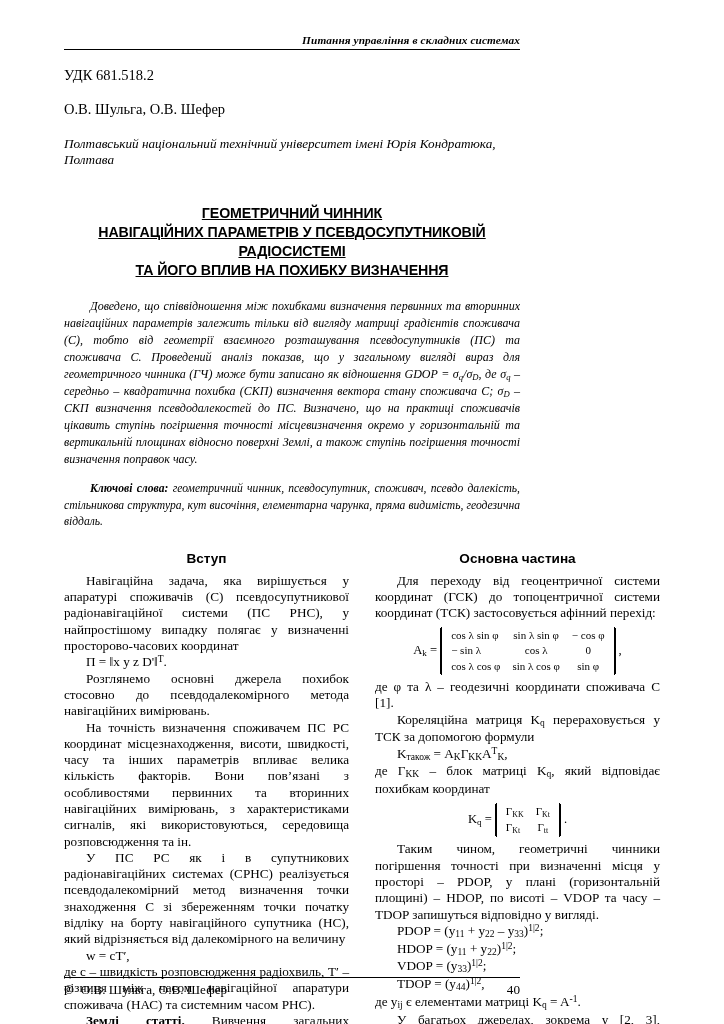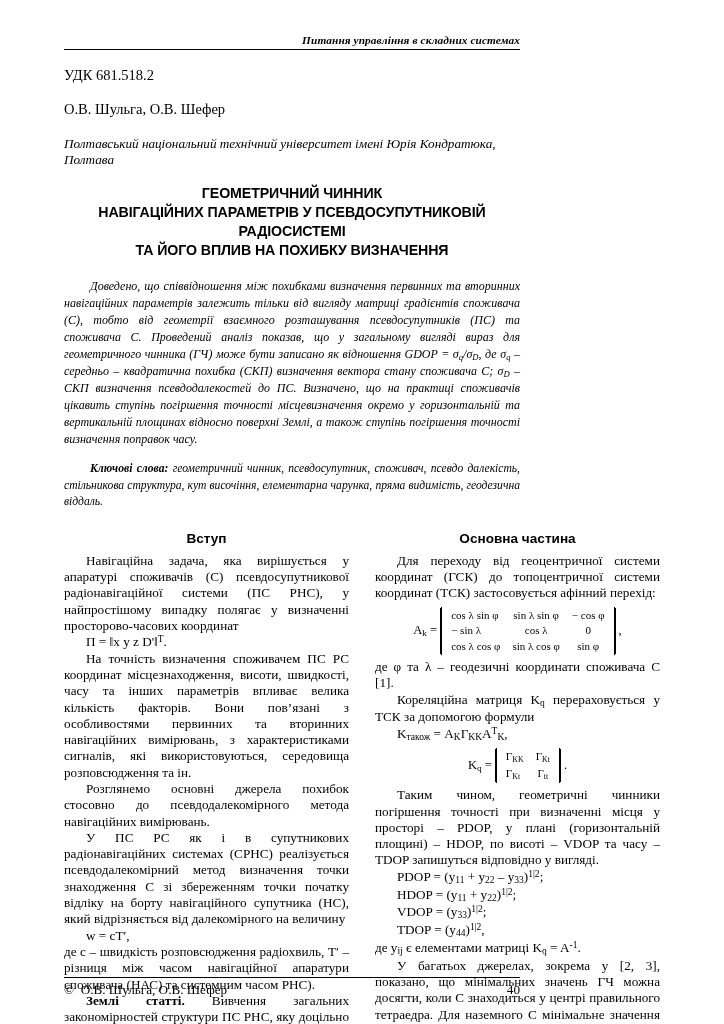--- a/index.html
+++ b/index.html
@@ -54,22 +54,23 @@
     margin-top: 18px;
   }
 
   
   .title {
     text-align: center;
     font-family: "Liberation Sans", "DejaVu Sans", sans-serif;
     font-weight: bold;
     font-size: 14.2px;
     line-height: 1.33;
-    margin-top: 16px;
+    margin-top: 36px;
     letter-spacing: -0.1px;
+    text-decoration: underline;
   }
   .title .tl { display: block; }
 
   
   .abstract {
     font-style: italic;
     font-size: 12px;
     line-height: 1.42;
     text-align: justify;
     margin-top: 18px;
@@ -204,22 +205,22 @@
   <div class="columns">
 
     <div class="col">
       <div class="sec-title">Вступ</div>
 
       <p>Навігаційна задача, яка вирішується у апаратурі споживачів (С) псевдосупутникової радіонавігаційної системи (ПС РНС), у найпростішому випадку полягає у визначенні просторово-часових координат</p>
       <p class="eq">
         <span>Π = ‖x y z D'‖<sup>T</sup>.</span>
       </p>
 
+      <p>Розглянемо основні джерела похибок стосовно до псевдодалекомірного метода навігаційних вимірювань.</p>
       <p>На точність визначення споживачем ПС РС координат місцезнаходження, висоти, швидкості, часу та інших параметрів впливає велика кількість факторів. Вони пов’язані з особливостями первинних та вторинних навігаційних вимірювань, з характеристиками сигналів, які використовуються, середовища розповсюдження та ін.</p>
-      <p>Розглянемо основні джерела похибок стосовно до псевдодалекомірного метода навігаційних вимірювань.</p>
       <p>У ПС РС як і в супутникових радіонавігаційних системах (СРНС) реалізується псевдодалекомірний метод визначення точки знаходження С зі збереженням точки початку відліку на борту навігаційного супутника (НС), який відрізняється від далекомірного на величину</p>
 
       <p class="eq">w = cT′,</p>
 
       <p class="noind">де с – швидкість розповсюдження радіохвиль, T′ – різниця між часом навігаційної апаратури споживача (НАС) та системним часом РНС).</p>
 
       <p><span class="bld">Землі статті.</span><span> Вивчення загальних закономірностей  структури ПС РНС, яку доцільно подати у вигляді сукупності тетраедрів, для чого побудувати стільникову структуру, обравши у якості елементарної чарунки «трикутник з центральною точкою», в якій для наземного С дальність прямої видимості ПС обумовлюється також мінімальним кутом височіння ПС.</span></p>
     </div>
 
     <div class="col">
@@ -252,20 +253,21 @@
         </span>
         <span class="after-bar">,</span>
       </div>
 
       <p class="noind">де φ та λ – геодезичні координати  споживача С [1].</p>
 
       <p>Кореляційна матриця K<sub>q</sub> перераховується у ТСК за допомогою формули</p>
 
       <p class="eq">K<sub>також</sub> = A<sub>K</sub>Γ<sub>KK</sub>A<sup>T</sup><sub>K</sub>,</p>
 
+      <p class="noind">де Γ<sub>KK</sub> – блок матриці K<sub>q</sub>, який відповідає похибкам координат</p>
 
       <div class="matrix-eq">
         <span class="mlabel">K<sub>q</sub> =</span>
         <span class="bars">
           <table class="mat">
             <tbody>
                 <tr>
               <td class="lft">Γ<sub>KK</sub></td>
               <td>Γ<sub>Kt</sub></td>
             </tr>

